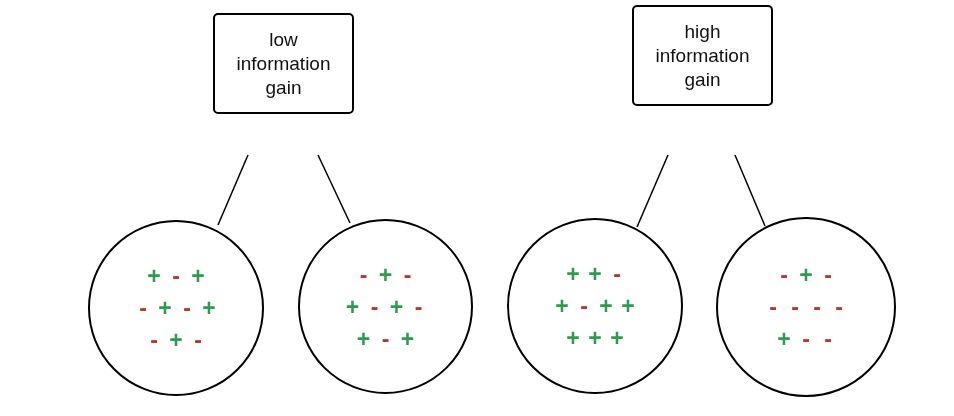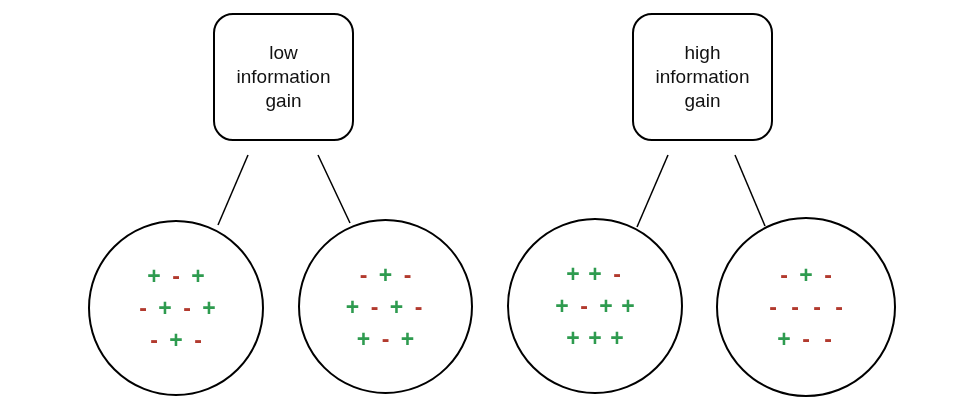--- a/index.html
+++ b/index.html
@@ -19,23 +19,23 @@
     position: absolute;
     left: 0;
     top: 0;
     width: 954px;
     height: 416px;
     pointer-events: none;
   }
   .node-box {
     position: absolute;
     width: 141px;
-    height: 128px;
+    height: 101px;
     border: 2px solid #000000;
-    border-radius: 20px;
+    border-radius: 5px;
     background: #ffffff;
     display: flex;
     align-items: center;
     justify-content: center;
     box-sizing: border-box;
   }
   .box-label {
     text-align: center;
     font-size: 19px;
     line-height: 24px;
@@ -84,21 +84,21 @@
   </svg>
 
   <div class="node-box" style="left:213px; top:13px;">
     <div class="box-label">
       <div>low</div>
       <div>information</div>
       <div>gain</div>
     </div>
   </div>
 
-  <div class="node-box" style="left:632px; top:13px;">
+  <div class="node-box" style="left:632px; top:5px;">
     <div class="box-label">
       <div>high</div>
       <div>information</div>
       <div>gain</div>
     </div>
   </div>
 
   <div class="leaf-circle" style="left:88px;  top:220px; width:176px; height:176px;">
       <div class="sym-row">
         <span class="sym plus">+</span>

